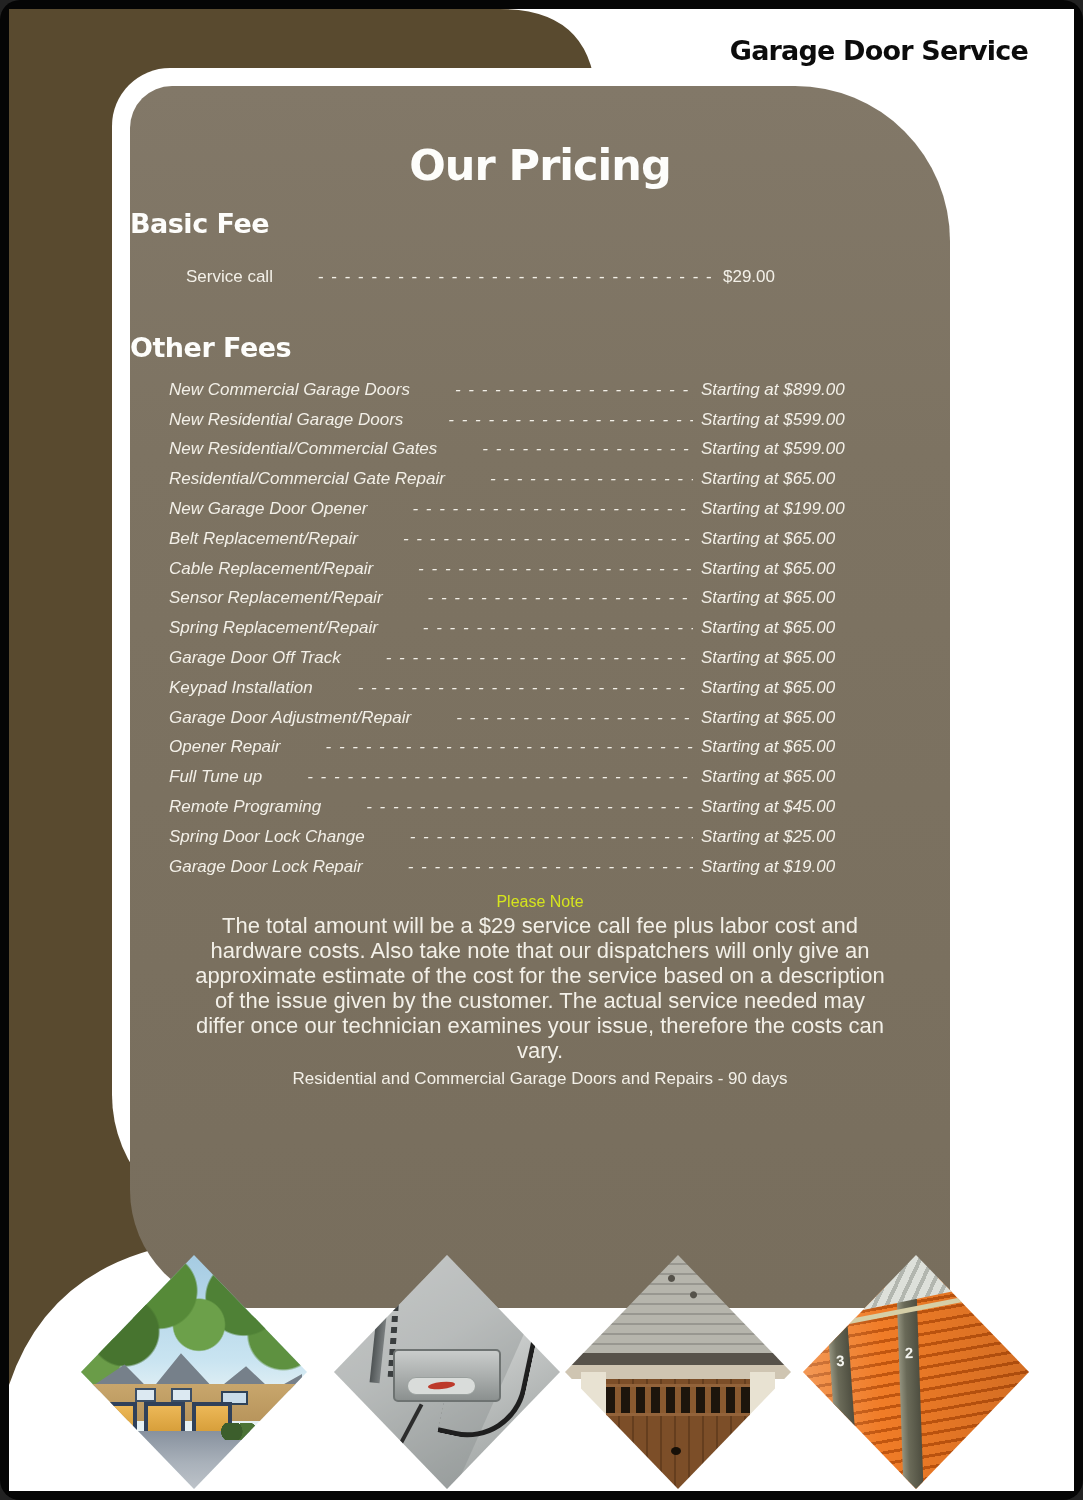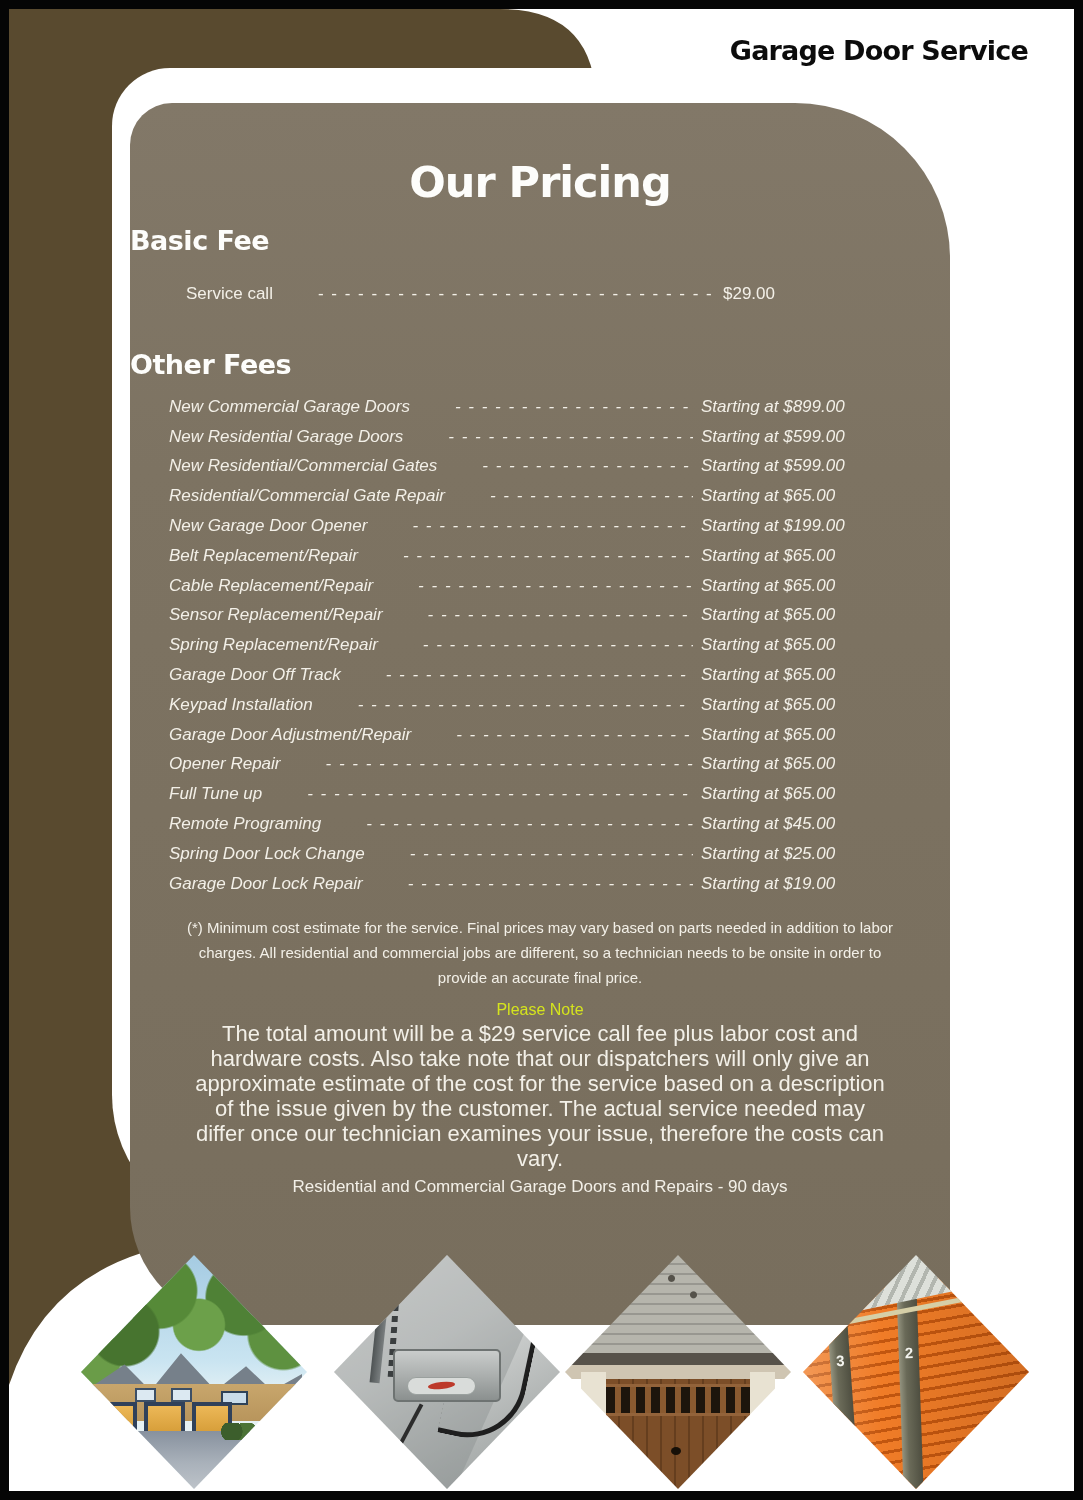--- a/index.html
+++ b/index.html
@@ -1,39 +1,40 @@
 <!DOCTYPE html>
 <html><head>
 <meta charset="utf-8">
 <style>
   * { margin:0; padding:0; box-sizing:border-box; }
   html,body { background:#222; }
   .frame {
     position:relative; width:1083px; height:1500px; background:#050505;
     font-family:"Liberation Sans", sans-serif;
+    border-radius:20px;
   }
   .page {
     position:absolute; left:9px; top:9px; width:1065px; height:1482px;
     background:#ffffff; overflow:hidden;
   }
   .accent-svg { position:absolute; left:0; top:0; width:1065px; height:1482px; }
 
   .header-title {
     position:absolute; top:26px; right:46px;
     font-family:"DejaVu Sans", sans-serif;
     font-size:27px; font-weight:800; letter-spacing:-0.8px; color:#0c0c0c;
     white-space:nowrap;
   }
 
   .panel-border {
     position:absolute; left:103px; top:59px; width:856px; height:1162px;
     background:#ffffff; border-radius:58px 170px 0 135px;
   }
   .panel {
-    position:absolute; left:121px; top:94px; width:820px; height:1222px;
+    position:absolute; left:121px; top:77px; width:820px; height:1222px;
     background:linear-gradient(180deg,#827868 0%,#7d7362 30%,#786e5d 100%);
     border-radius:42px 155px 0 118px;
     color:#f3f0e8; overflow:hidden;
   }
 
   .panel h1 {
     margin-top:54px; text-align:center;
     font-family:"DejaVu Sans", sans-serif;
     font-size:43px; font-weight:800; letter-spacing:-1px; color:#fdfdfb;
   }
@@ -303,21 +304,20 @@
           </div>
           <div class="fee-row">
             <span class="leader">
               <span class="flabel">Garage Door Lock Repair</span>
               <span class="dashes">- - - - - - - - - - - - - - - - - - - - - - - - - - - - - - - - - - - - - - - - - - - - - - - - - - - - - - - - - - - - - - - - - - - - - -</span>
             </span>
             <span class="fprice">Starting at $19.00</span>
           </div>
         </div>
 
-      <p class="footnote">(*) Minimum cost estimate for the service. Final prices may vary based on parts needed in addition to labor charges. All residential and commercial jobs are different, so a technician needs to be onsite in order to provide an accurate final price.</p>
 
       <div class="yellow-heading">Please Note</div>
       <p class="note-body">The total amount will be a $29 service call fee plus labor cost and hardware costs. Also take note that our dispatchers will only give an approximate estimate of the cost for the service based on a description of the issue given by the customer. The actual service needed may differ once our technician examines your issue, therefore the costs can vary.</p>
 
       <p class="warranty-body">Residential and Commercial Garage Doors and Repairs - 90 days</p>
     </div>
 
     <div class="diamond d1">
       <div class="layer d1-sky"></div>
       <div class="layer d1-trees"></div>

